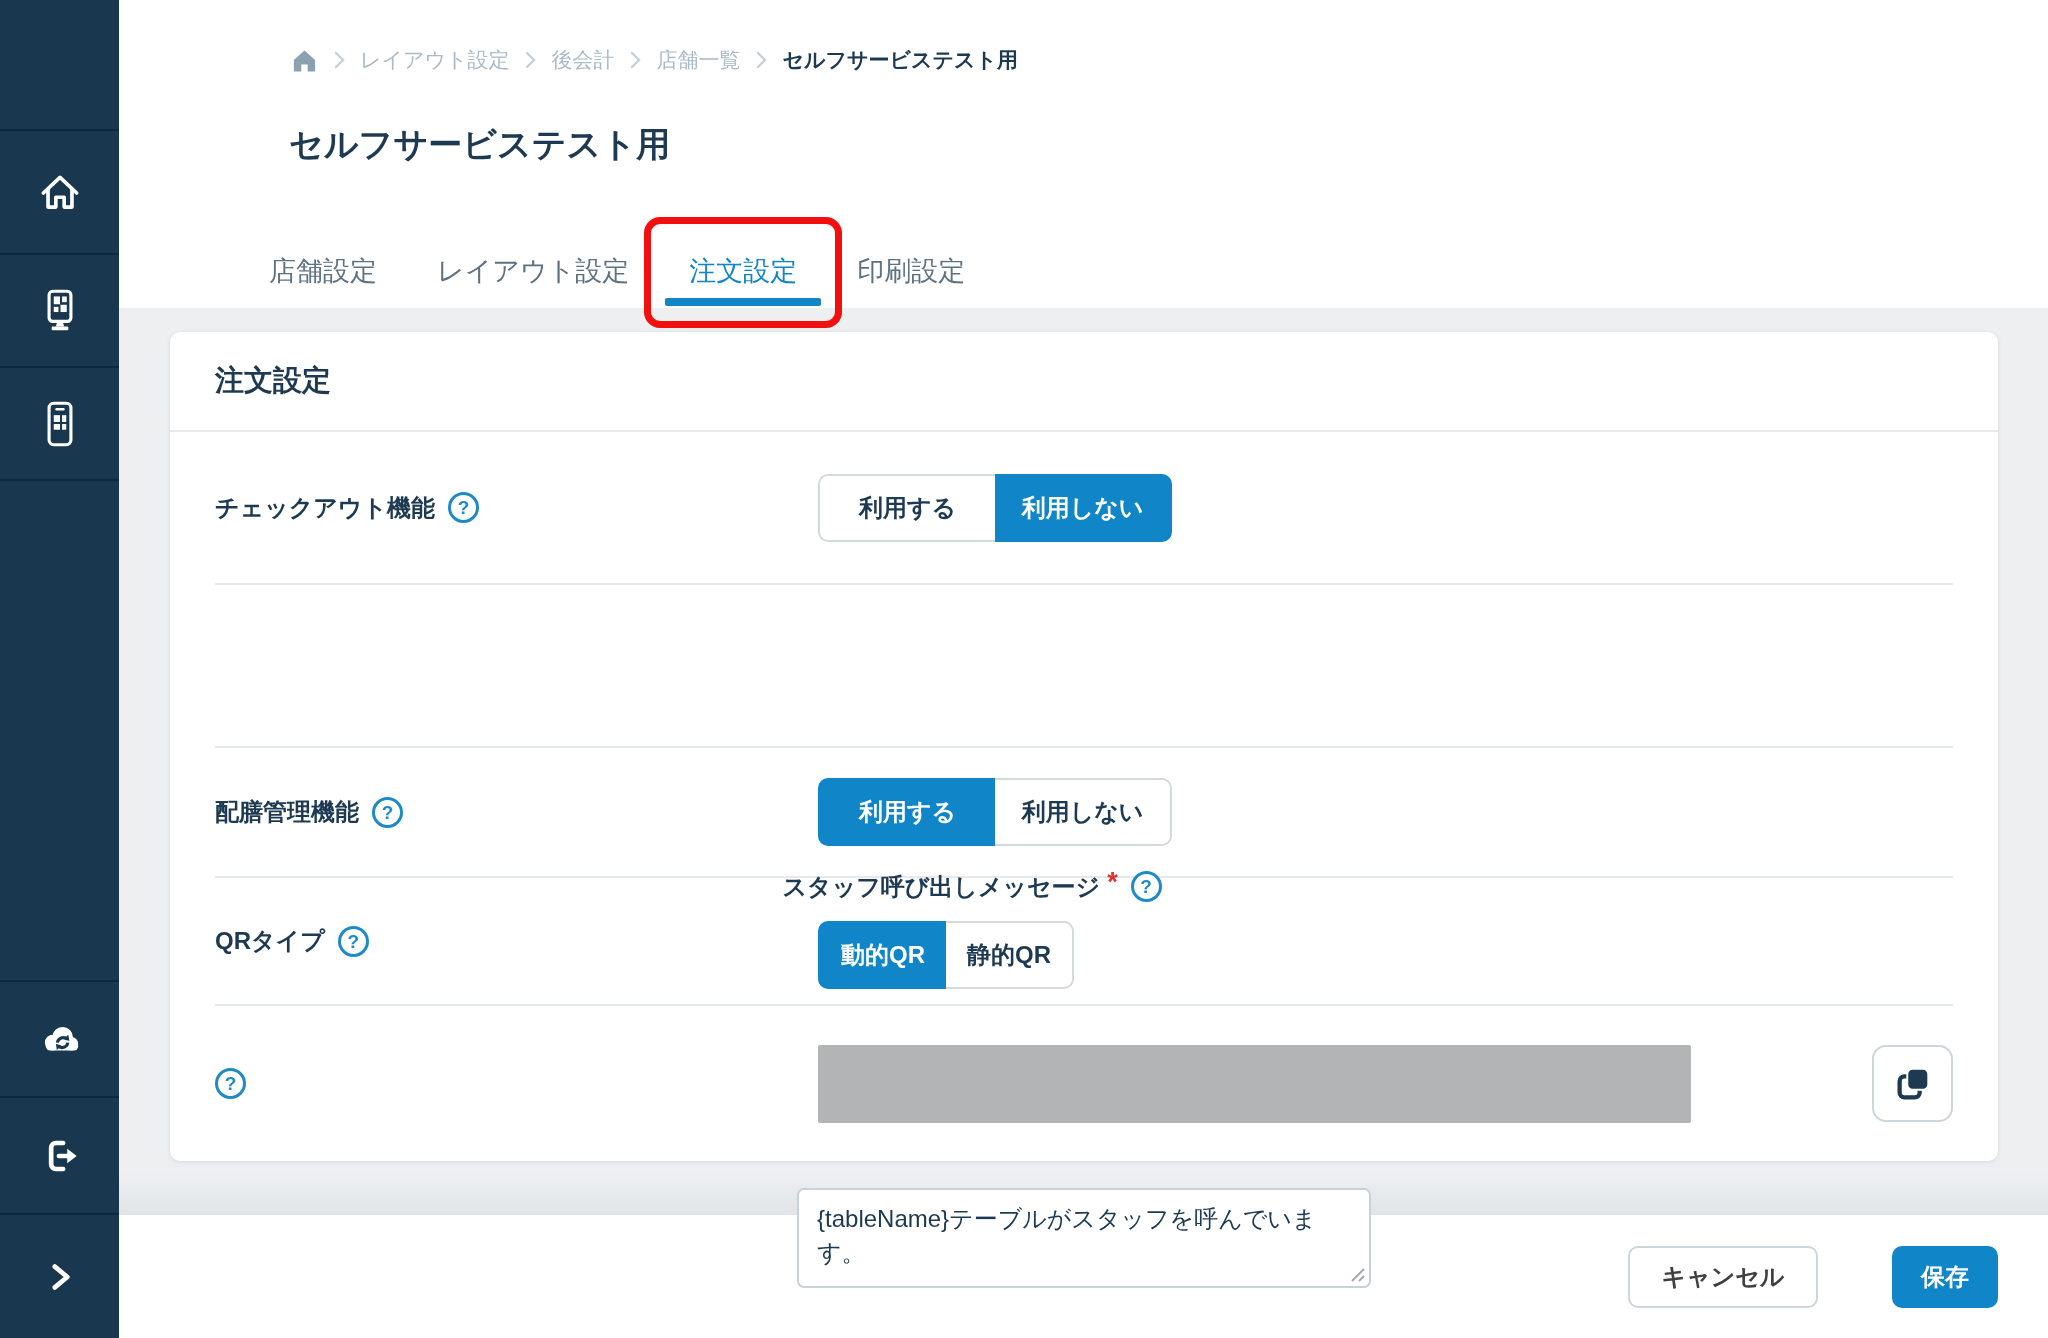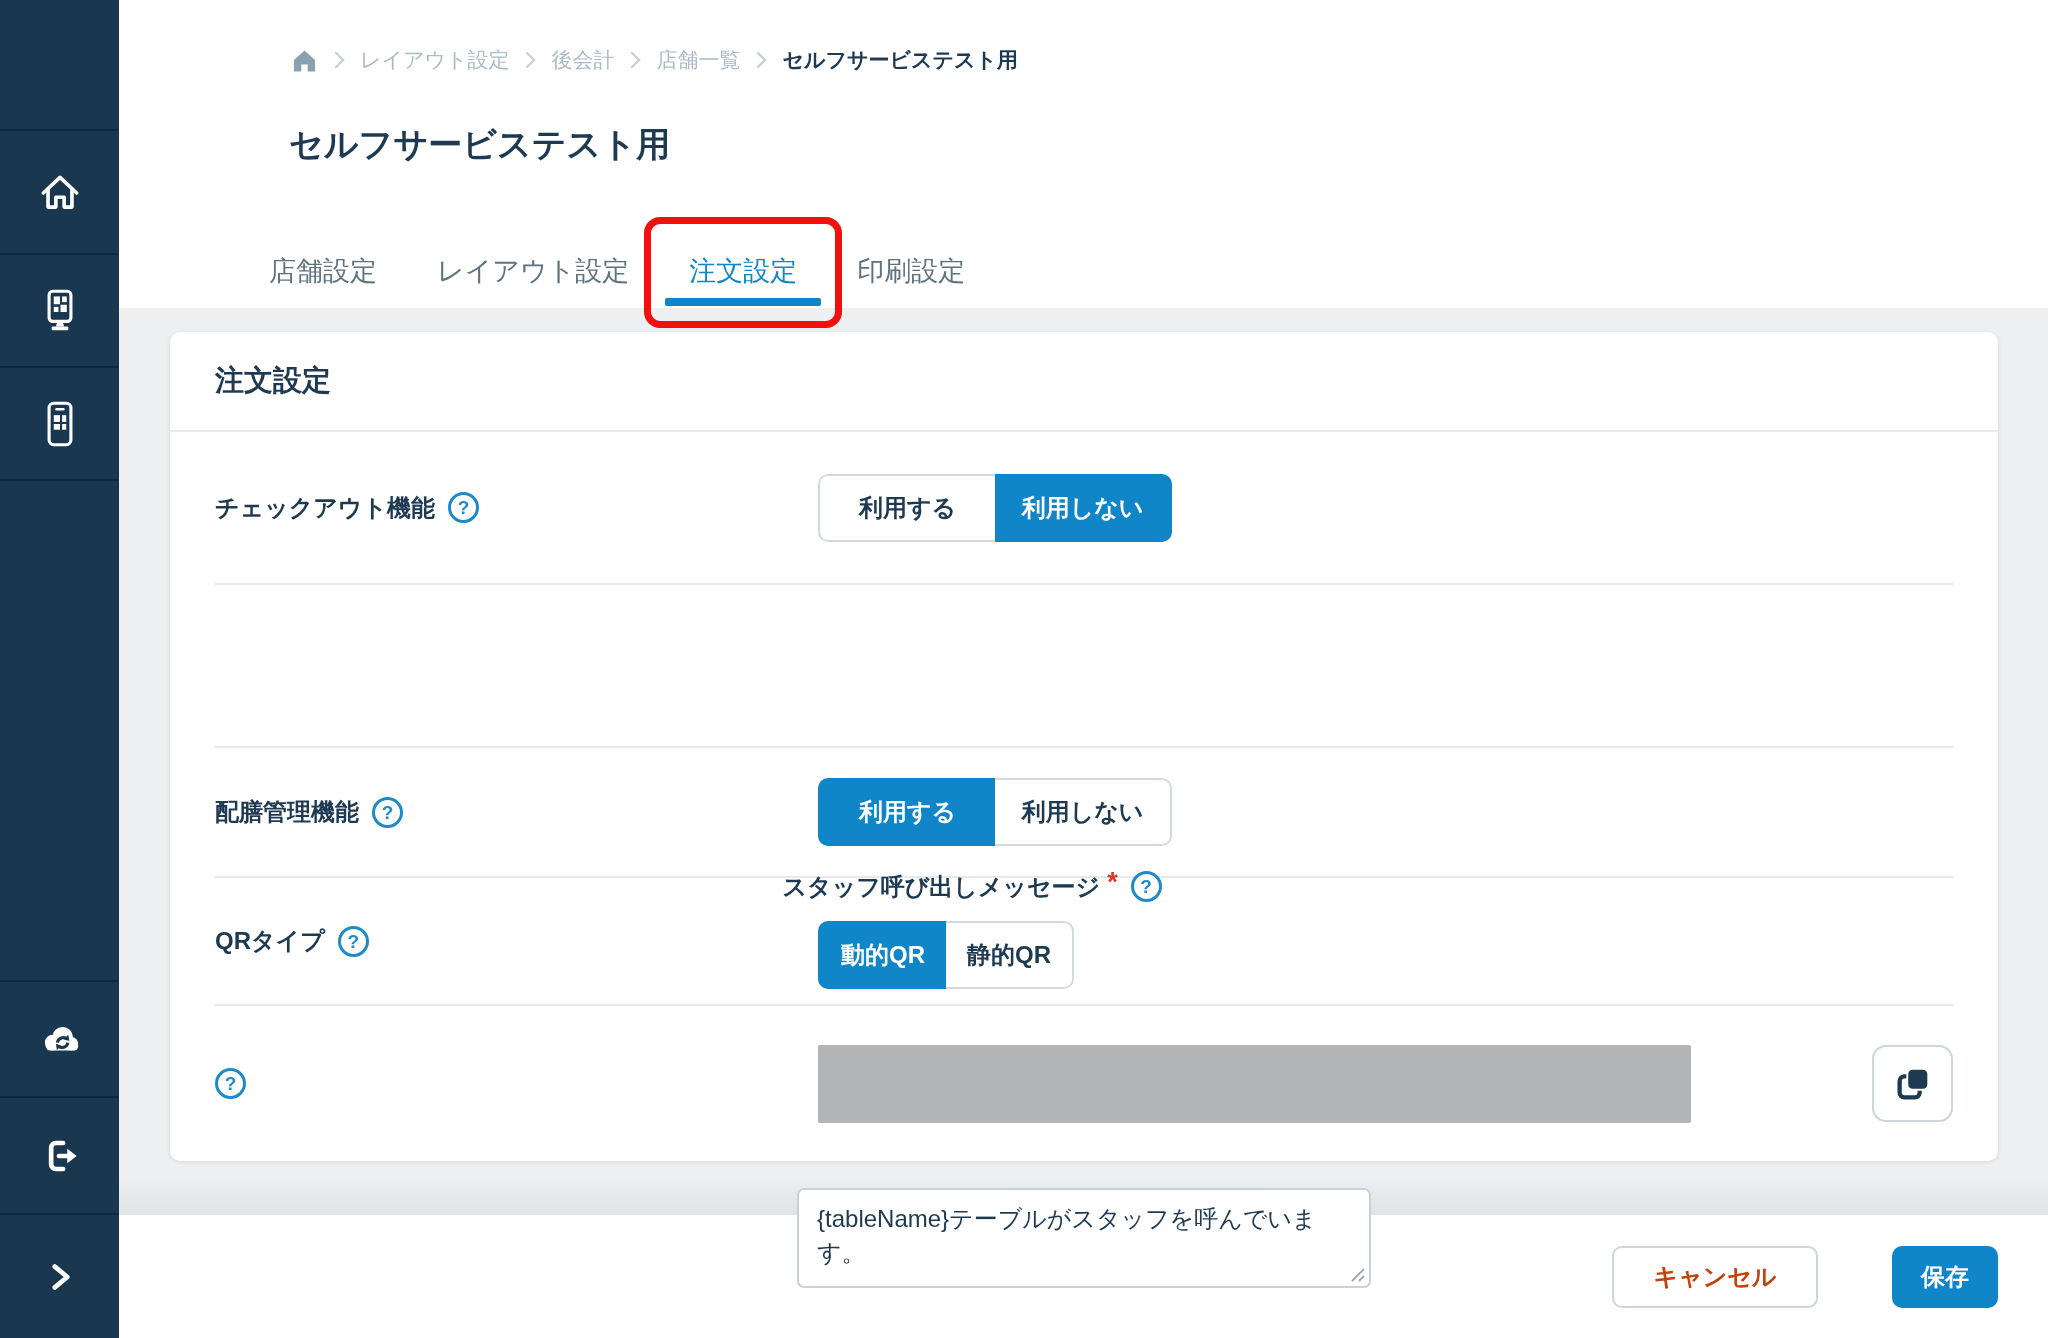--- a/index.html
+++ b/index.html
@@ -158,21 +158,21 @@
   .footer {
     height: 123px; flex: 0 0 123px; background: #ffffff;
     display: flex; align-items: center; justify-content: flex-end;
     gap: 30px; padding-right: 50px;
   }
   .btn {
     height: 62px; border-radius: 10px; cursor: pointer;
     font-family: inherit; font-size: 24px; font-weight: 600;
     display: inline-flex; align-items: center; justify-content: center;
   }
-  .btn-cancel { width: 206px; background: #ffffff; color: #c2410c; border: 2px solid #ccd6dc; }
+  .btn-cancel { width: 190px; background: #ffffff; color: #404040; border: 2px solid #ccd6dc; }
   .btn-save   { width: 106px; background: #1086c9; color: #ffffff; border: none; margin-left: 44px; }
 </style>
 </head>
 <body>
 
 <div id="app">
 
   <aside class="sidebar">
     <div class="side-cell cell-logo"></div>
 

